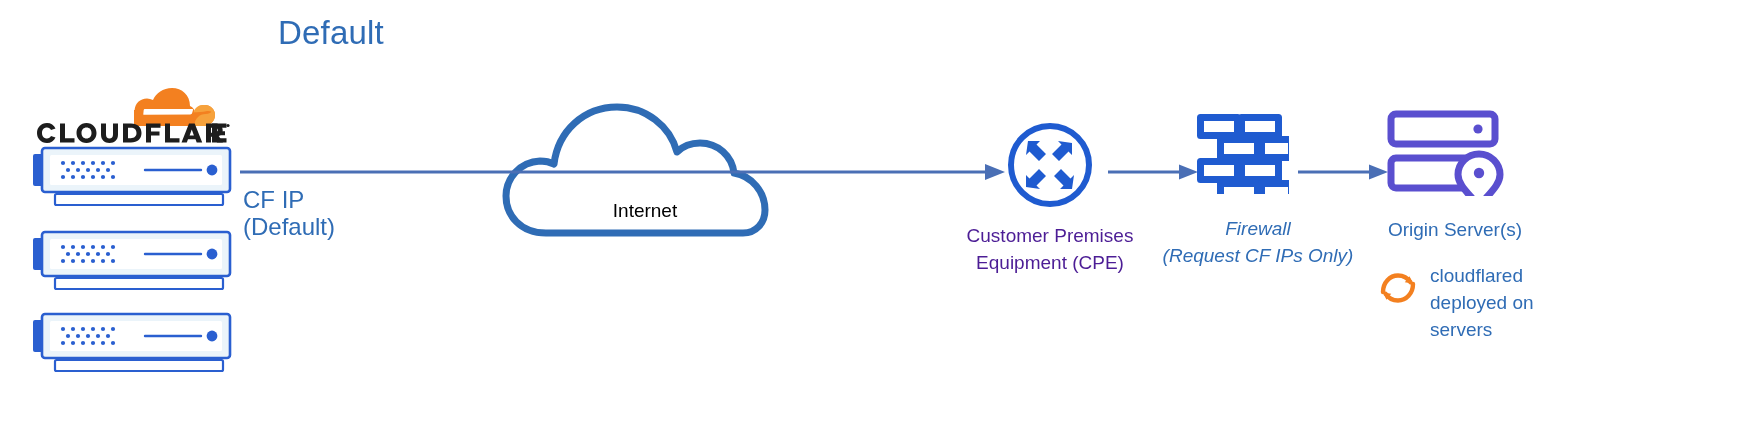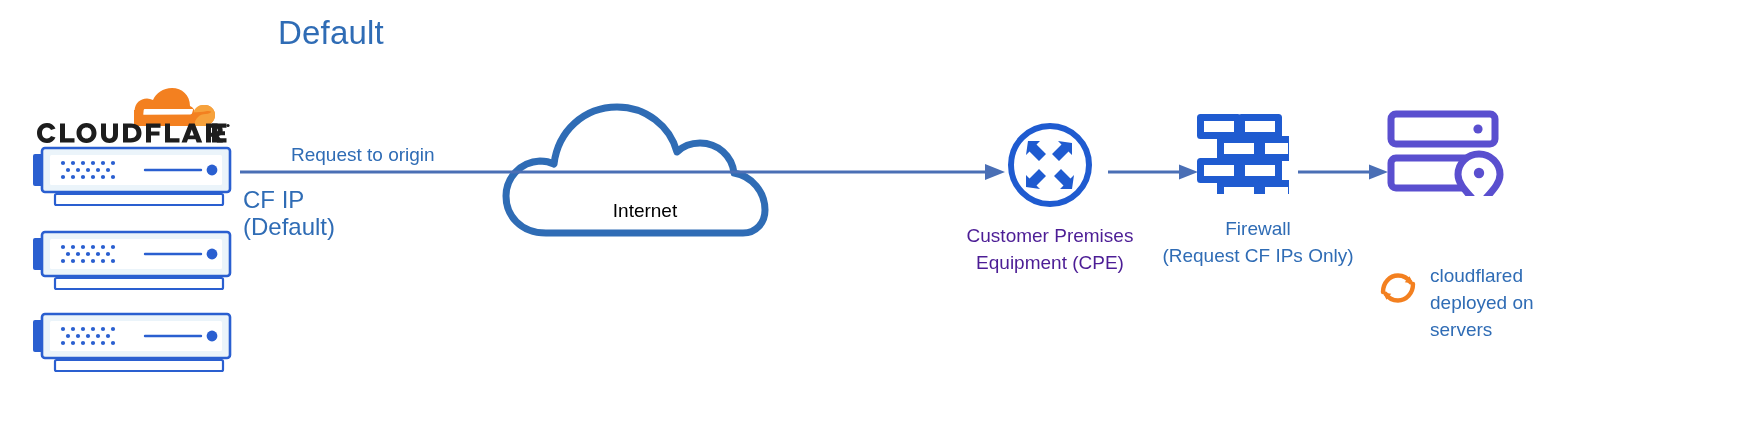--- a/index.html
+++ b/index.html
@@ -133,20 +133,21 @@
     height: 80px;
   }
   #firewall-label {
     left: 1148px;
     top: 215px;
     width: 220px;
     text-align: center;
     font-size: 19px;
     line-height: 27px;
     color: #2f6cb5;
+    font-style: italic;
   }
   #arrow-fw-origin {
     left: 1298px;
     top: 152px;
     width: 90px;
     height: 40px;
   }
 
   
   #origin-icon {
@@ -315,21 +316,20 @@
              C218 61 232 74 234 91
              C252 94 265 110 265 128
              C265 141 256 151 243 151 Z" fill="#ffffff" stroke="#2f6cb5" stroke-width="7" stroke-linejoin="round"></path>
   </svg>
 
   <svg class="abs" id="arrow-main" viewBox="0 0 765 40">
     <line x1="0" y1="20" x2="748" y2="20" stroke="#4a6fb5" stroke-width="3.2"></line>
     <path d="M765 20 L745 12 L745 28 Z" fill="#4a6fb5"></path>
   </svg>
 
-  <div class="abs" id="request-label">Request to origin</div>
 
   <div class="abs" id="cf-ip-label">
     <div>CF IP</div>
     <div>(Default)</div>
   </div>
 
   <div class="abs" id="internet-label">Internet</div>
 
   <svg class="abs" id="cpe-icon" viewBox="0 0 88 88">
     <circle cx="44" cy="44" r="39" fill="#ffffff" stroke="#1f5bd0" stroke-width="6"></circle>
@@ -375,20 +375,21 @@
   </svg>
 
   <svg class="abs" id="origin-icon" viewBox="0 0 120 86">
     <rect x="4" y="4" width="104" height="30" rx="5" fill="#ffffff" stroke="#5a4fcf" stroke-width="7"></rect>
     <circle cx="91" cy="19" r="4.6" fill="#5a4fcf"></circle>
     <path d="M80 48 L9 48 C6.2 48 4 50.2 4 53 L4 73 C4 75.8 6.2 78 9 78 L80 78" fill="#ffffff" stroke="#5a4fcf" stroke-width="7" stroke-linecap="round"></path>
     <path d="M92 44 C80.5 44 71 53.2 71 64.5 C71 76.5 85 86 92 97 C99 86 113 76.5 113 64.5 C113 53.2 103.5 44 92 44 Z" fill="#ffffff" stroke="#5a4fcf" stroke-width="7" stroke-linejoin="round"></path>
     <circle cx="92" cy="63" r="5.2" fill="#5a4fcf"></circle>
   </svg>
 
+  <div class="abs" id="origin-label">Origin Server(s)</div>
 
   <div class="abs" id="cloudflared-group">
     <svg id="cloudflared-icon" viewBox="0 0 44 40">
       <g fill="none" stroke="#f38020" stroke-width="4.4" stroke-linecap="round">
         <path d="M7 24 C7 14.5 13.8 7.5 22 7.5 C27.2 7.5 31.8 10.2 34.5 14.3"></path>
         <path d="M37 16 C37 25.5 30.2 32.5 22 32.5 C16.8 32.5 12.2 29.8 9.5 25.7"></path>
       </g>
       <path d="M36.6 15.6 L28.8 14.2 L33.6 8.2 Z" fill="#f38020"></path>
       <path d="M7.4 24.4 L15.2 25.8 L10.4 31.8 Z" fill="#f38020"></path>
     </svg>

